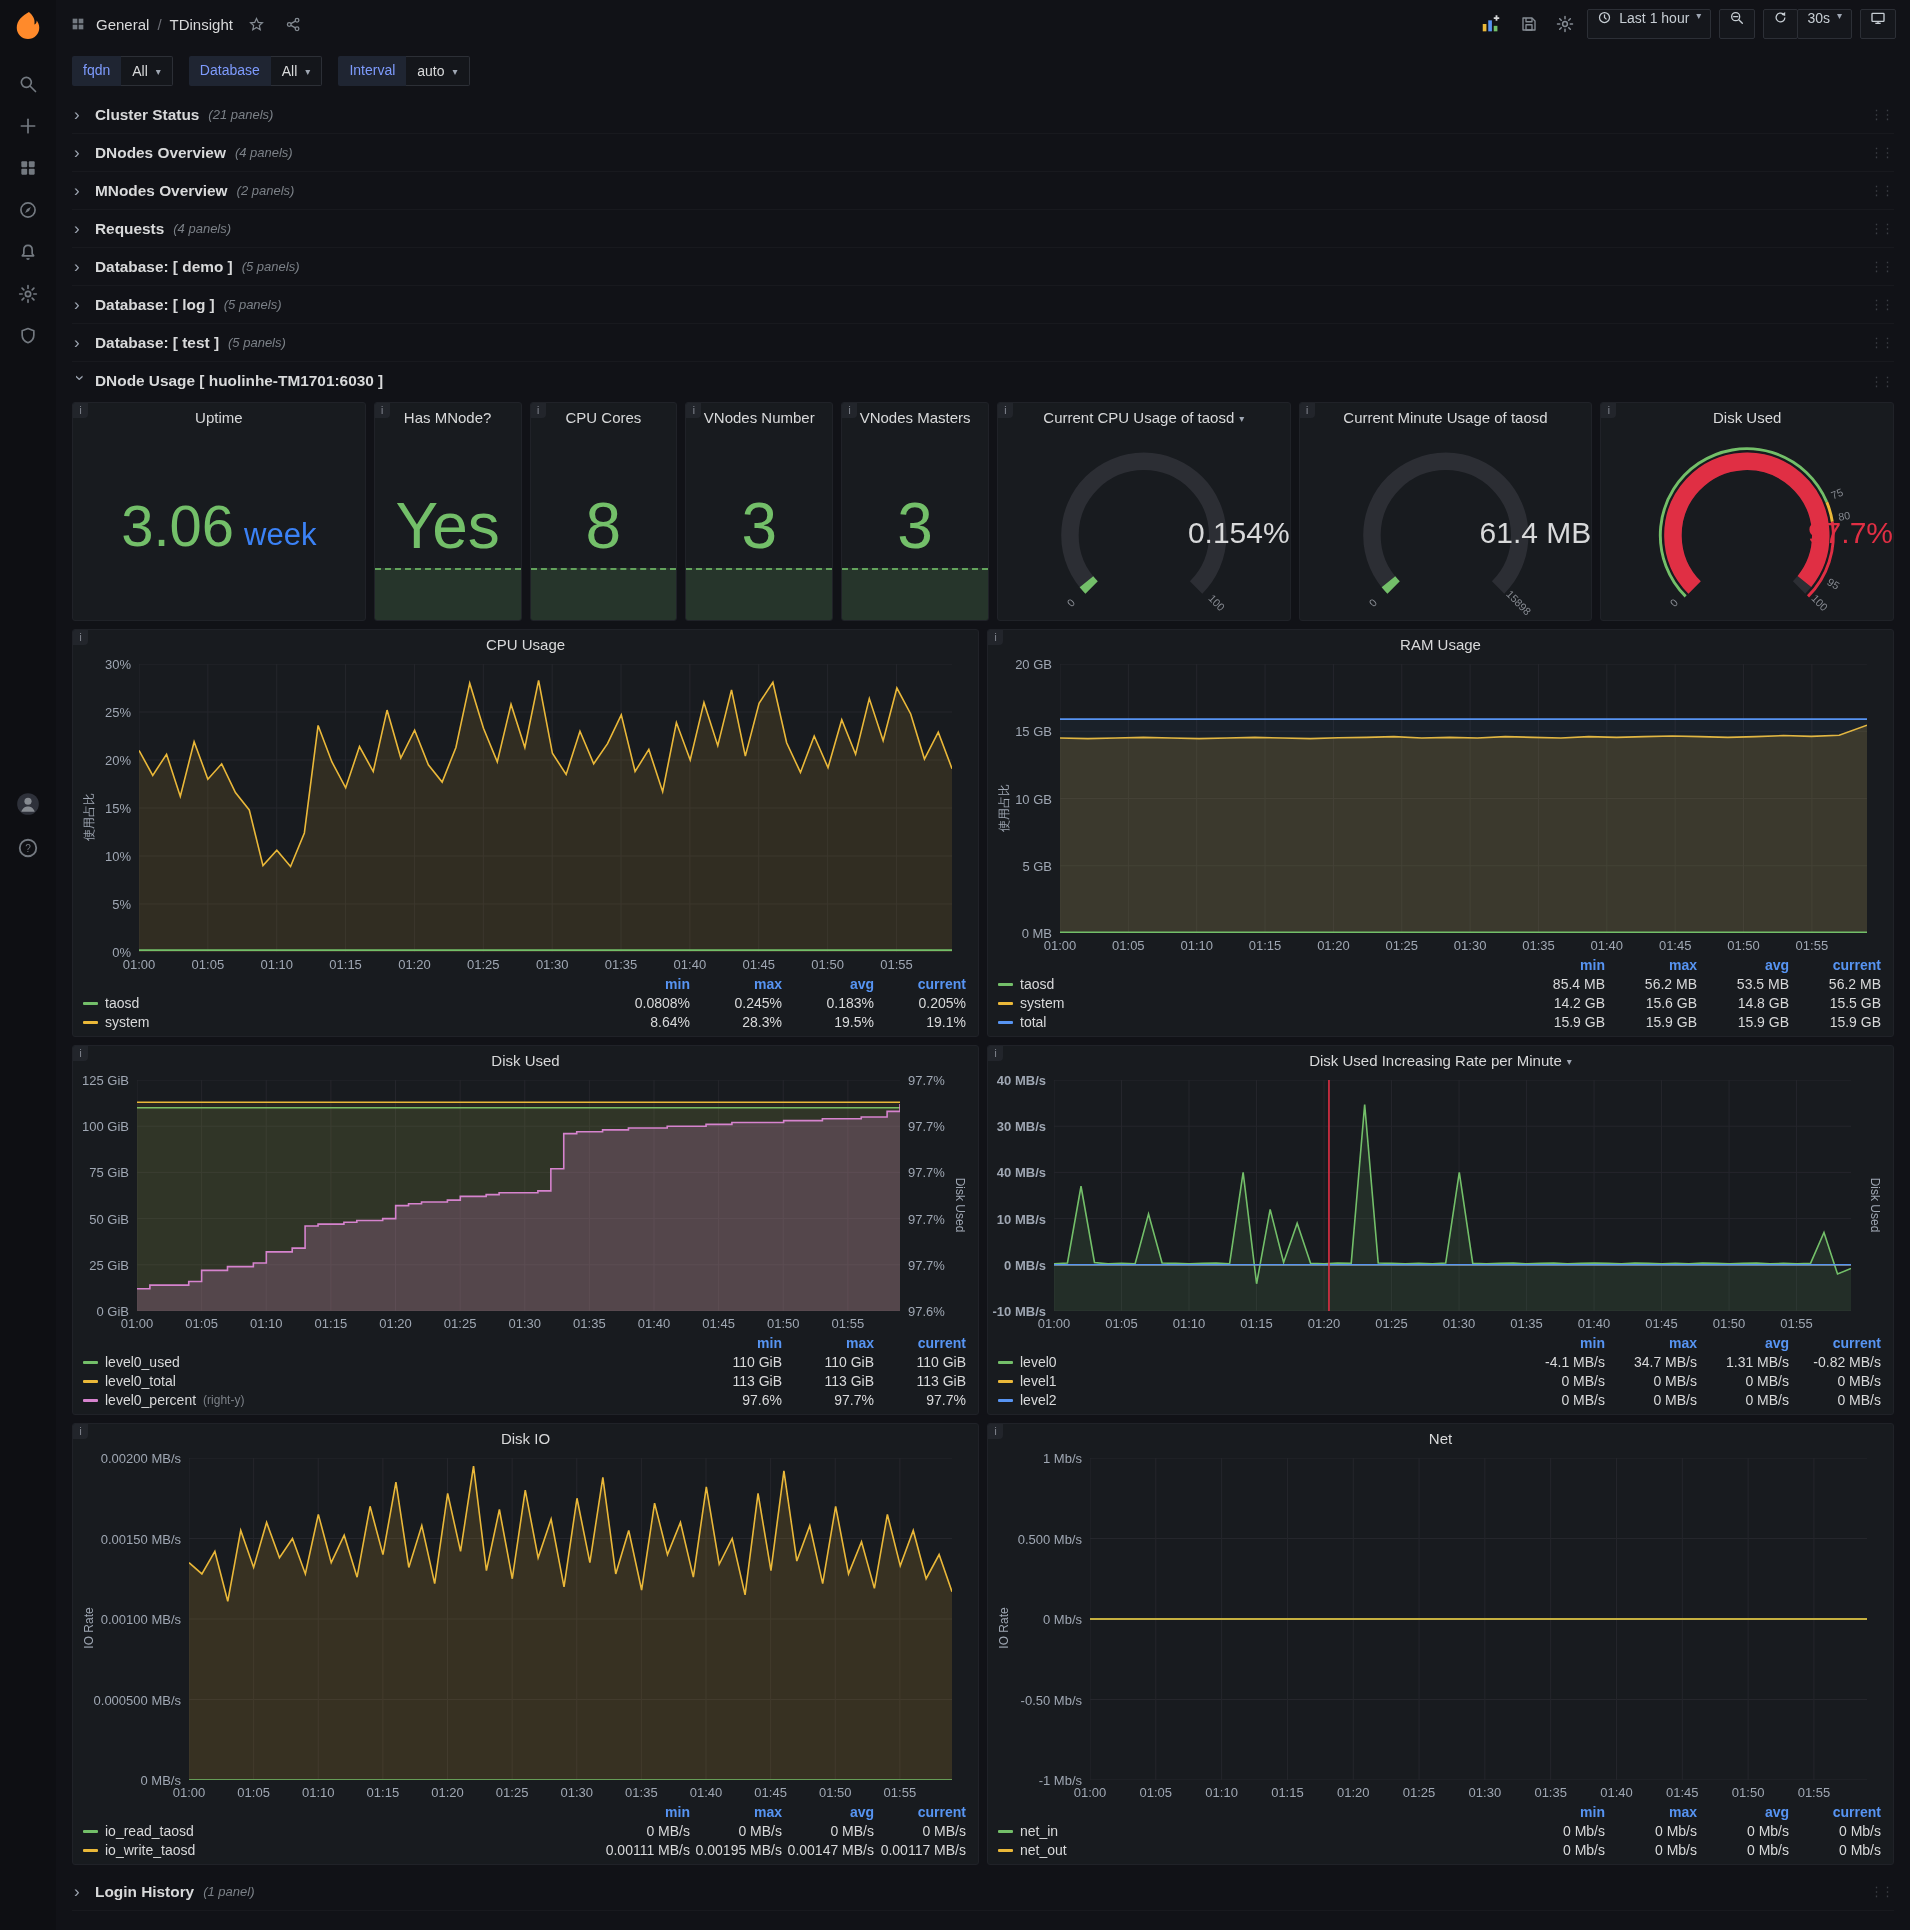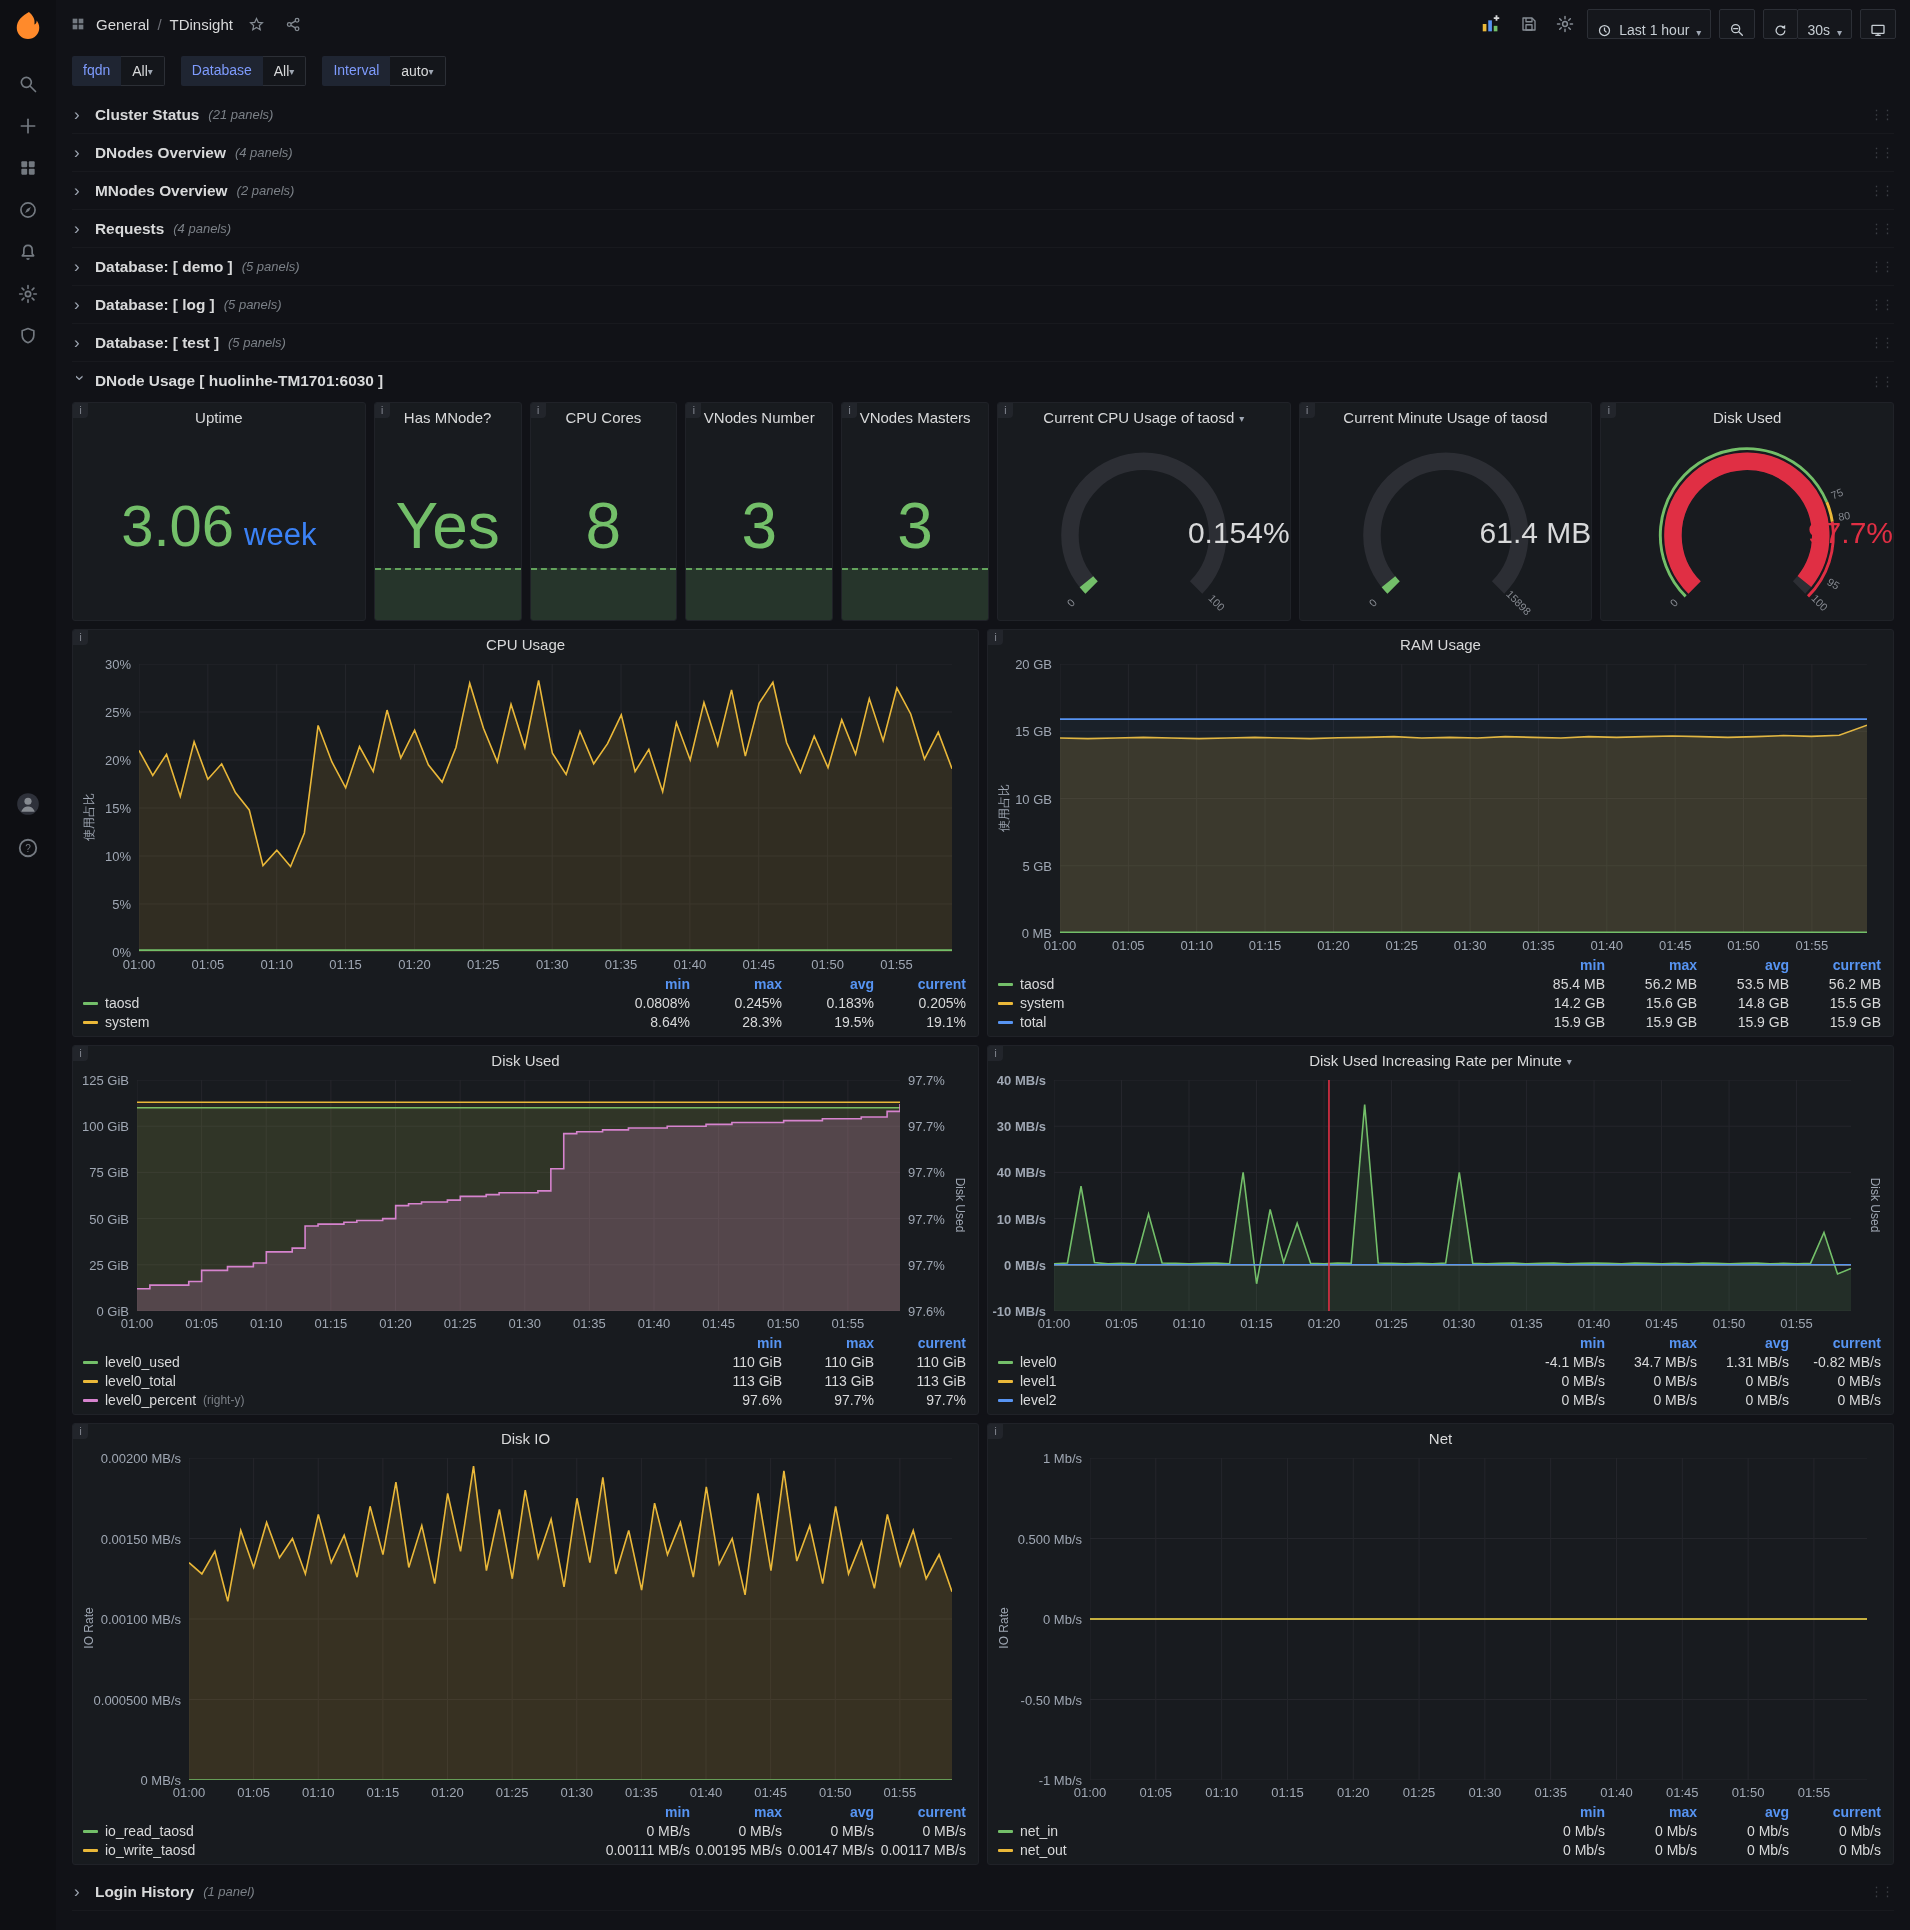--- a/index.html
+++ b/index.html
@@ -13,29 +13,29 @@
 .sicon{cursor:pointer;opacity:.85}
 .side-bottom{position:absolute;top:791px;left:0;right:0;display:flex;flex-direction:column;align-items:center;gap:20px}
 
 .main{flex:1;display:flex;flex-direction:column;min-width:0}
 .topnav{height:48px;display:flex;align-items:center;padding:0 14px;gap:10px}
 .crumb{display:flex;align-items:center;gap:8px;font-size:15px}
 .crumb .sep{color:#6e7077}
 .crumb-link{cursor:pointer}
 .nav-right{margin-left:auto;display:flex;align-items:center;gap:8px}
 .iconbtn{background:none;border:none;padding:0 5px;cursor:pointer;height:30px;display:flex;align-items:center}
-.navbtn{height:30px;display:flex;align-items:flex-end;gap:7px;padding:0 9px;border:1px solid #2c2f36;border-radius:2px;background:#15171c;color:#c7ced4;font-size:14px;cursor:pointer;white-space:nowrap}
+.navbtn{height:30px;display:flex;align-items:flex-start;gap:7px;padding:0 9px;border:1px solid #2c2f36;border-radius:2px;background:#15171c;color:#c7ced4;font-size:14px;cursor:pointer;white-space:nowrap}
 .btn-group{display:flex}
 .btn-group .navbtn+.navbtn{margin-left:-1px}
 .caret{color:#9fa7b3;font-size:10px}
 
 .vars{display:flex;gap:16px;padding:8px 16px 10px;align-items:center}
 .var-chip{display:flex;cursor:pointer}
 .var-label{background:#1f2532;color:#7e9bfd;padding:6px 11px;font-size:14px;border-radius:2px 0 0 2px}
-.var-value{background:#14161b;border:1px solid #2c2f36;border-left:none;color:#d8d9da;padding:6px 11px;border-radius:0 2px 2px 0;display:flex;align-items:center;gap:0}
+.var-value{background:#14161b;border:1px solid #2c2f36;border-left:none;color:#d8d9da;padding:6px 11px;border-radius:0 2px 2px 0;display:flex;align-items:center;gap:8px}
 
 .content{padding:0 16px 16px;flex:1}
 .dash-row{height:38px;display:flex;align-items:center;gap:9px;cursor:pointer;border-bottom:1px solid rgba(255,255,255,.03);padding:0 2px}
 .chev{color:#9fa7b3;font-size:17px;width:12px;display:inline-block}
 .chev.open{transform:rotate(90deg)}
 .row-title{font-weight:700;font-size:15.4px;color:#d8d9da}
 .row-count{font-size:13px;font-style:italic;color:#7b8087}
 .row-handle{margin-left:auto;color:#3c3f45;font-size:13px;letter-spacing:-2px}
 
 .prow{display:flex;gap:8px;margin-top:8px}

